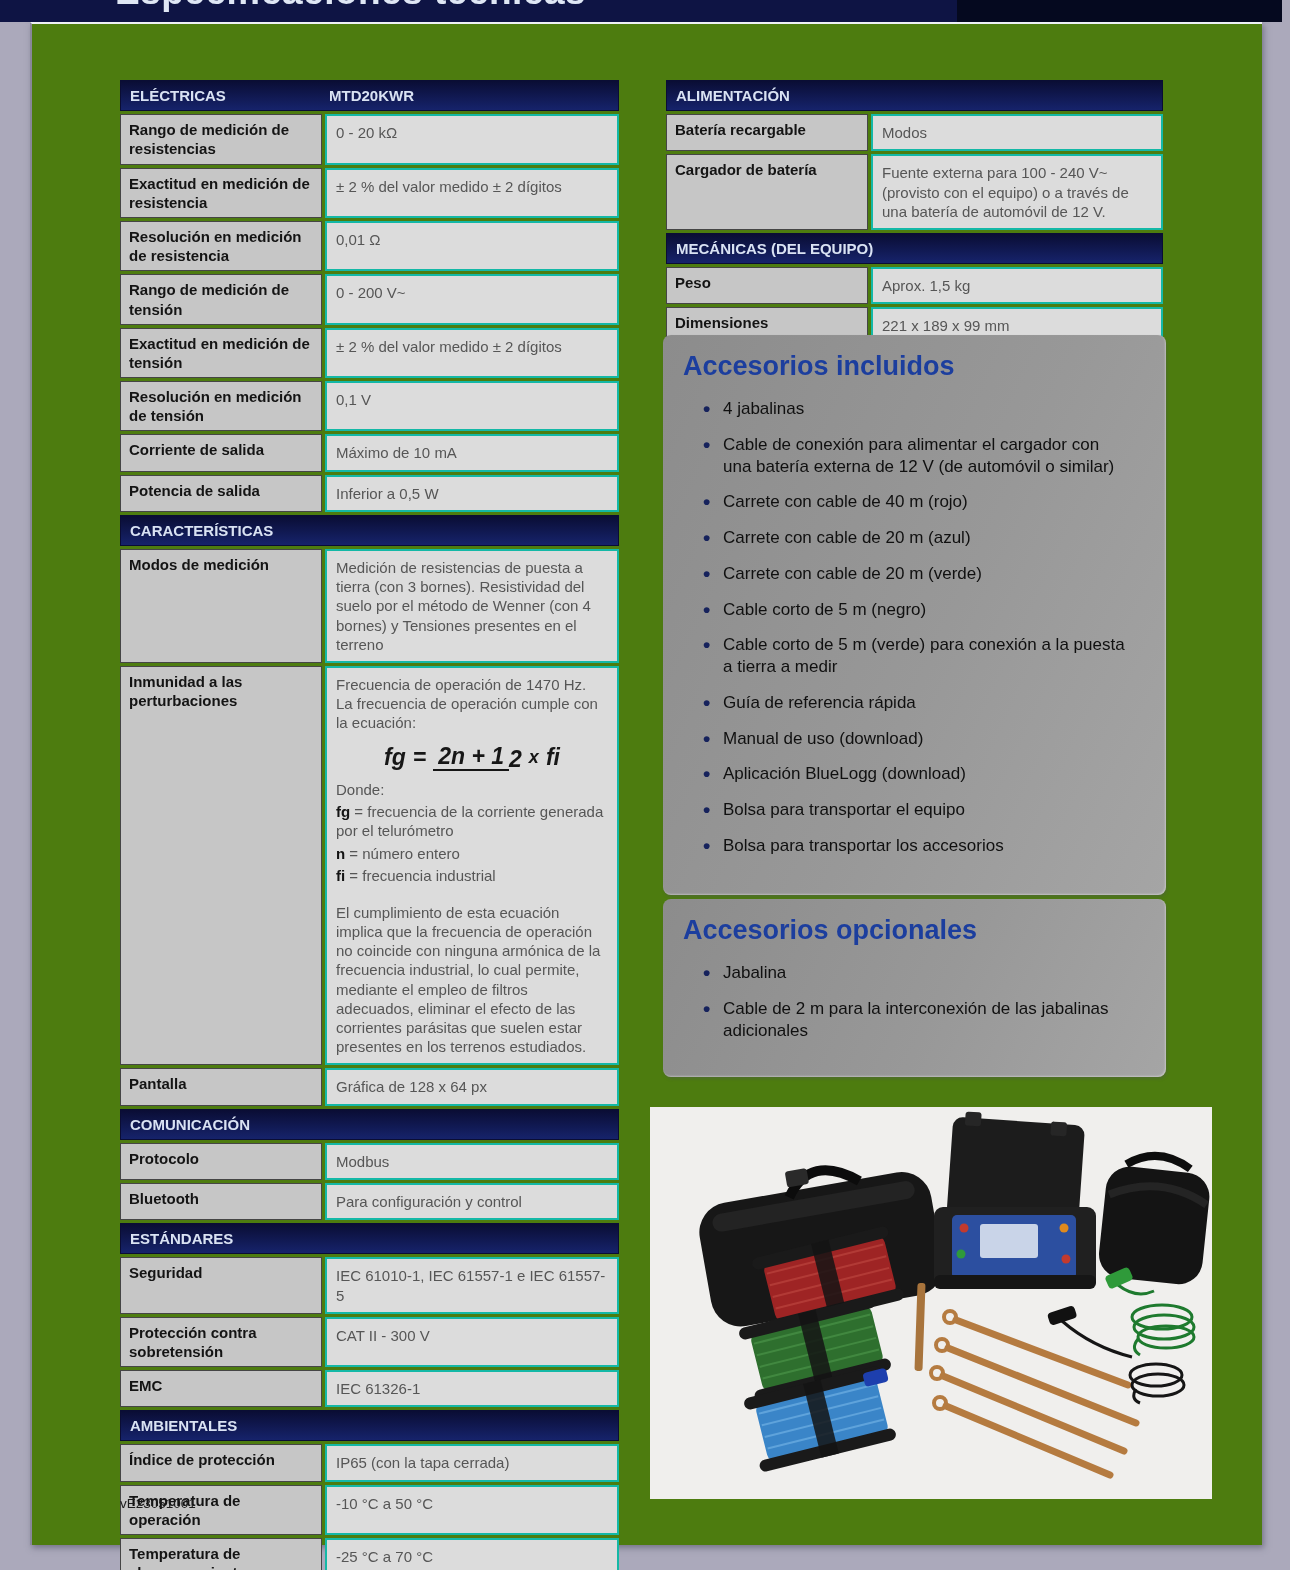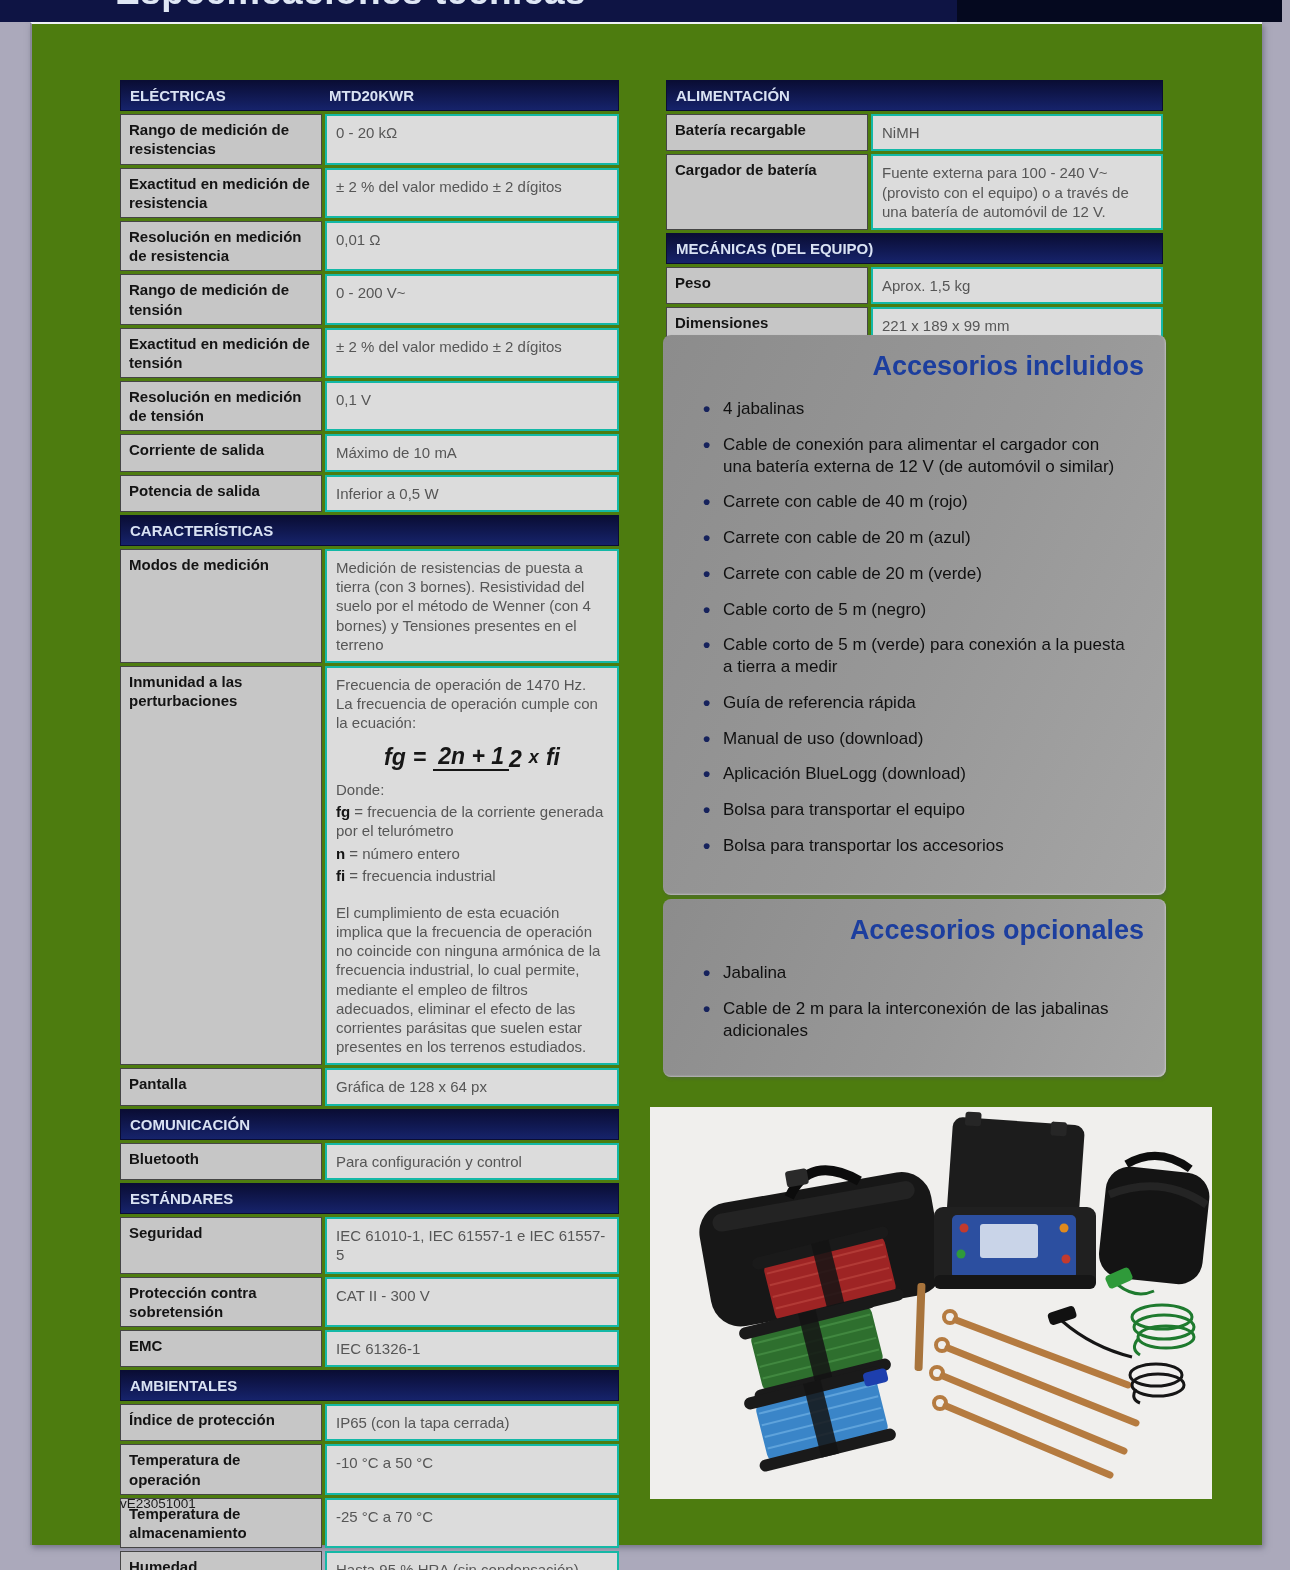--- a/index.html
+++ b/index.html
@@ -80,21 +80,21 @@
   .acc-box {
     position:absolute; left:631px; width:503px; box-sizing:border-box;
     background:linear-gradient(115deg,#8c8c8c 0%,#989898 55%,#a5a5a5 100%);
     border-radius:8px;
     padding:16px 22px 22px 20px;
     box-shadow:inset -1px -1px 2px rgba(255,255,255,.35), 1px 2px 3px rgba(80,80,95,.35);
   }
   #acc-included { top:311px; min-height:560px; }
   #acc-optional { top:875px; min-height:138px; }
   .acc-title {
-    margin:0 0 16px 0; color:#1c3e9e; font-size:27px; font-weight:bold;text-align:right;
+    margin:0 0 16px 0; color:#1c3e9e; font-size:27px; font-weight:bold;
   }
   .acc-list { list-style:none; margin:14px; padding:0; }
   .acc-list li {
     position:relative; padding-left:26px; margin-bottom:14px;
     font-size:17px; color:#101010; line-height:1.28;
   }
   .acc-list li::before {
     content:"•"; position:absolute; left:6px; top:-2px;
     color:#16225c; font-size:21px; font-weight:bold;
   }
@@ -206,20 +206,24 @@
       </td>
     </tr>
     <tr>
       <td class="label">Pantalla</td>
       <td class="value">Gráfica de 128 x 64 px</td>
     </tr>
     <tr>
       <td class="sec" colspan="2">COMUNICACIÓN</td>
     </tr>
     <tr>
+      <td class="label">Protocolo</td>
+      <td class="value">Modbus</td>
+    </tr>
+    <tr>
       <td class="label">Bluetooth</td>
       <td class="value">Para configuración y control</td>
     </tr>
     <tr>
       <td class="sec" colspan="2">ESTÁNDARES</td>
     </tr>
     <tr>
       <td class="label">Seguridad</td>
       <td class="value">IEC 61010-1, IEC 61557-1 e IEC 61557-5</td>
     </tr>
@@ -257,21 +261,21 @@
     <colgroup>
         <col class="c1">
         <col>
       </colgroup>
     <tbody>
         <tr>
       <th class="sec" colspan="2">ALIMENTACIÓN</th>
     </tr>
     <tr>
       <td class="label">Batería recargable</td>
-      <td class="value">NiMH</td>
+      <td class="value">Modos</td>
     </tr>
     <tr>
       <td class="label">Cargador de batería</td>
       <td class="value">Fuente externa para 100 - 240 V~ (provisto con el equipo) o a través de una batería de automóvil de 12 V.</td>
     </tr>
     <tr>
       <td class="sec" colspan="2">MECÁNICAS (DEL EQUIPO)</td>
     </tr>
     <tr>
       <td class="label">Peso</td>

